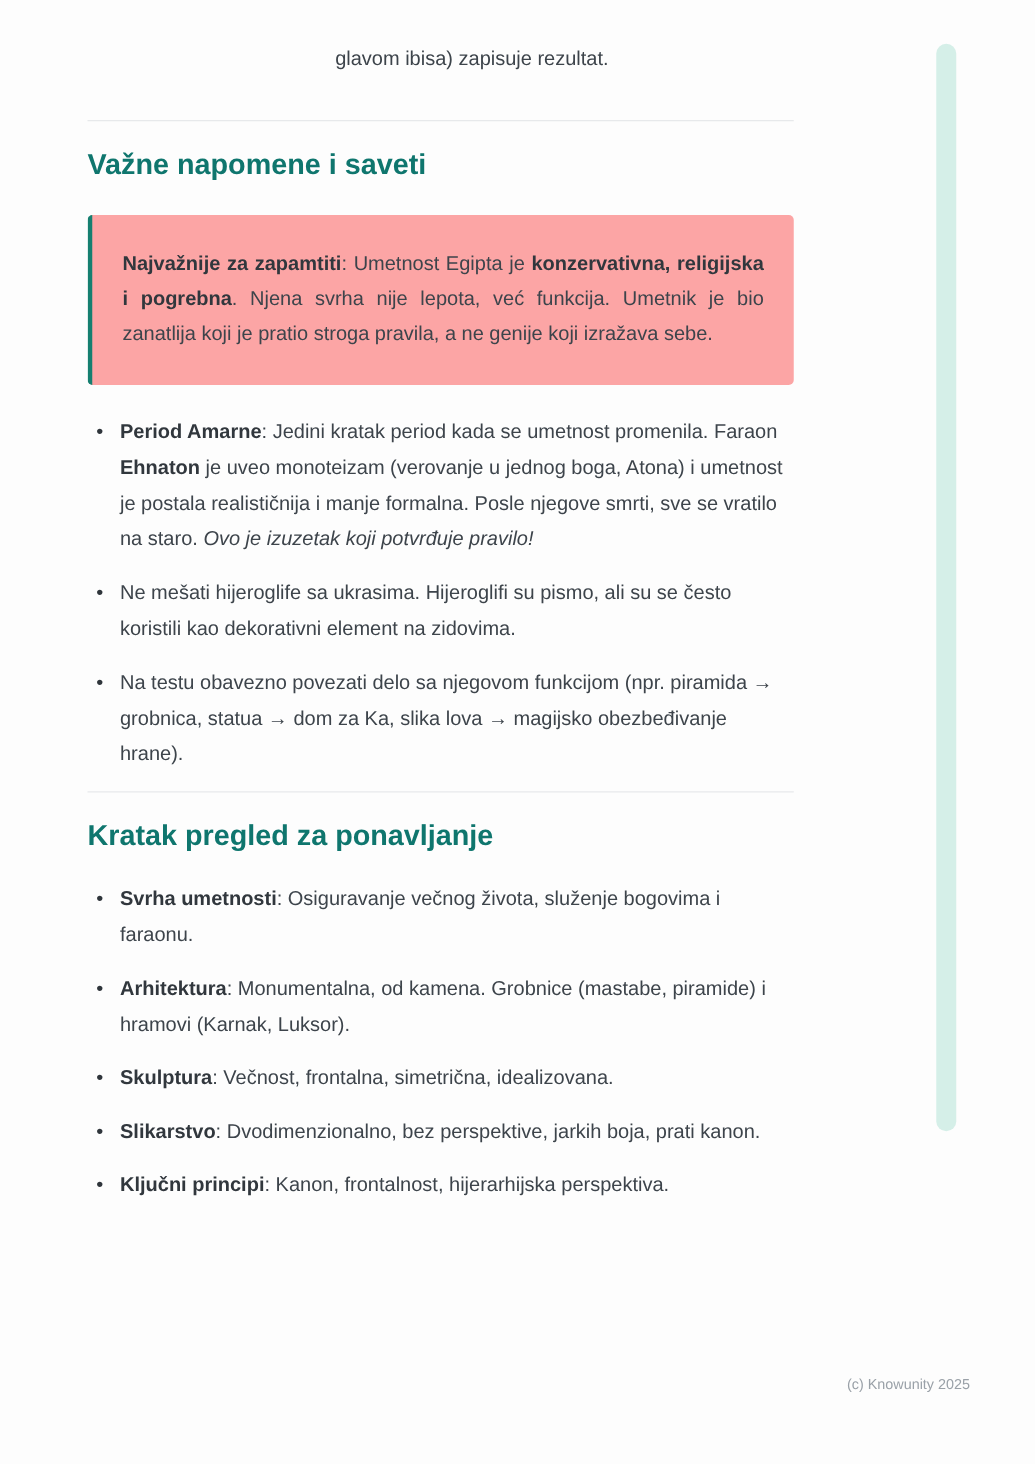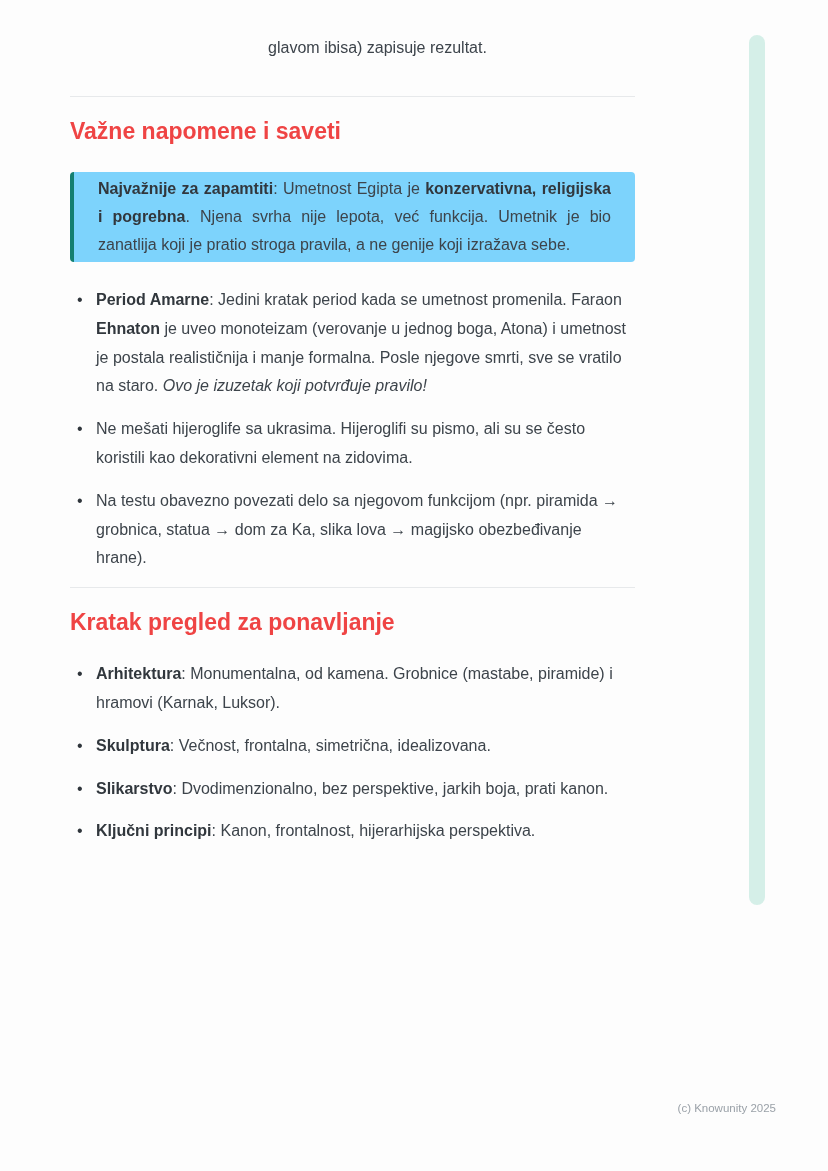--- a/index.html
+++ b/index.html
@@ -30,28 +30,28 @@
     margin: 36px 0 0 0;
     height: 0;
   }
   hr.divider.second {
     margin-top: 13px;
   }
   .section-title {
     margin: 21px 0 0 0;
     font-size: 23px;
     font-weight: 700;
-    color: #ef4444;
+    color: #0f766e;
   }
   .callout {
     margin-top: 27px;
-    background: #7dd3fc;
+    background: #fca5a5;
     border-left: 4px solid #157f70;
     border-radius: 4px;
-    padding: 3px 24px;
+    padding: 26px 24px;
     box-sizing: border-box;
   }
   .callout p {
     margin: 0;
     font-size: 16px;
     line-height: 1.75;
     text-align: justify;
   }
   ul.bullets {
     list-style: none;
@@ -112,20 +112,21 @@
       <li><strong>Period Amarne</strong><span>: Jedini kratak period kada se umetnost promenila. Faraon </span><strong>Ehnaton</strong><span> je uveo monoteizam (verovanje u jednog boga, Atona) i umetnost je postala realističnija i manje formalna. Posle njegove smrti, sve se vratilo na staro. </span><em>Ovo je izuzetak koji potvrđuje pravilo!</em></li>
       <li><span>Ne mešati hijeroglife sa ukrasima. Hijeroglifi su pismo, ali su se često koristili kao dekorativni element na zidovima.</span></li>
       <li><span>Na testu obavezno povezati delo sa njegovom funkcijom (npr. piramida → grobnica, statua → dom za Ka, slika lova → magijsko obezbeđivanje hrane).</span></li>
     </ul>
 
     <hr class="divider second">
 
     <h2 class="section-title">Kratak pregled za ponavljanje</h2>
 
     <ul class="bullets">
+      <li><strong>Svrha umetnosti</strong><span>: Osiguravanje večnog života, služenje bogovima i faraonu.</span></li>
       <li><strong>Arhitektura</strong><span>: Monumentalna, od kamena. Grobnice (mastabe, piramide) i hramovi (Karnak, Luksor).</span></li>
       <li><strong>Skulptura</strong><span>: Večnost, frontalna, simetrična, idealizovana.</span></li>
       <li><strong>Slikarstvo</strong><span>: Dvodimenzionalno, bez perspektive, jarkih boja, prati kanon.</span></li>
       <li><strong>Ključni principi</strong><span>: Kanon, frontalnost, hijerarhijska perspektiva.</span></li>
     </ul>
 
   </div>
 
   <div class="scrollbar"></div>
 

